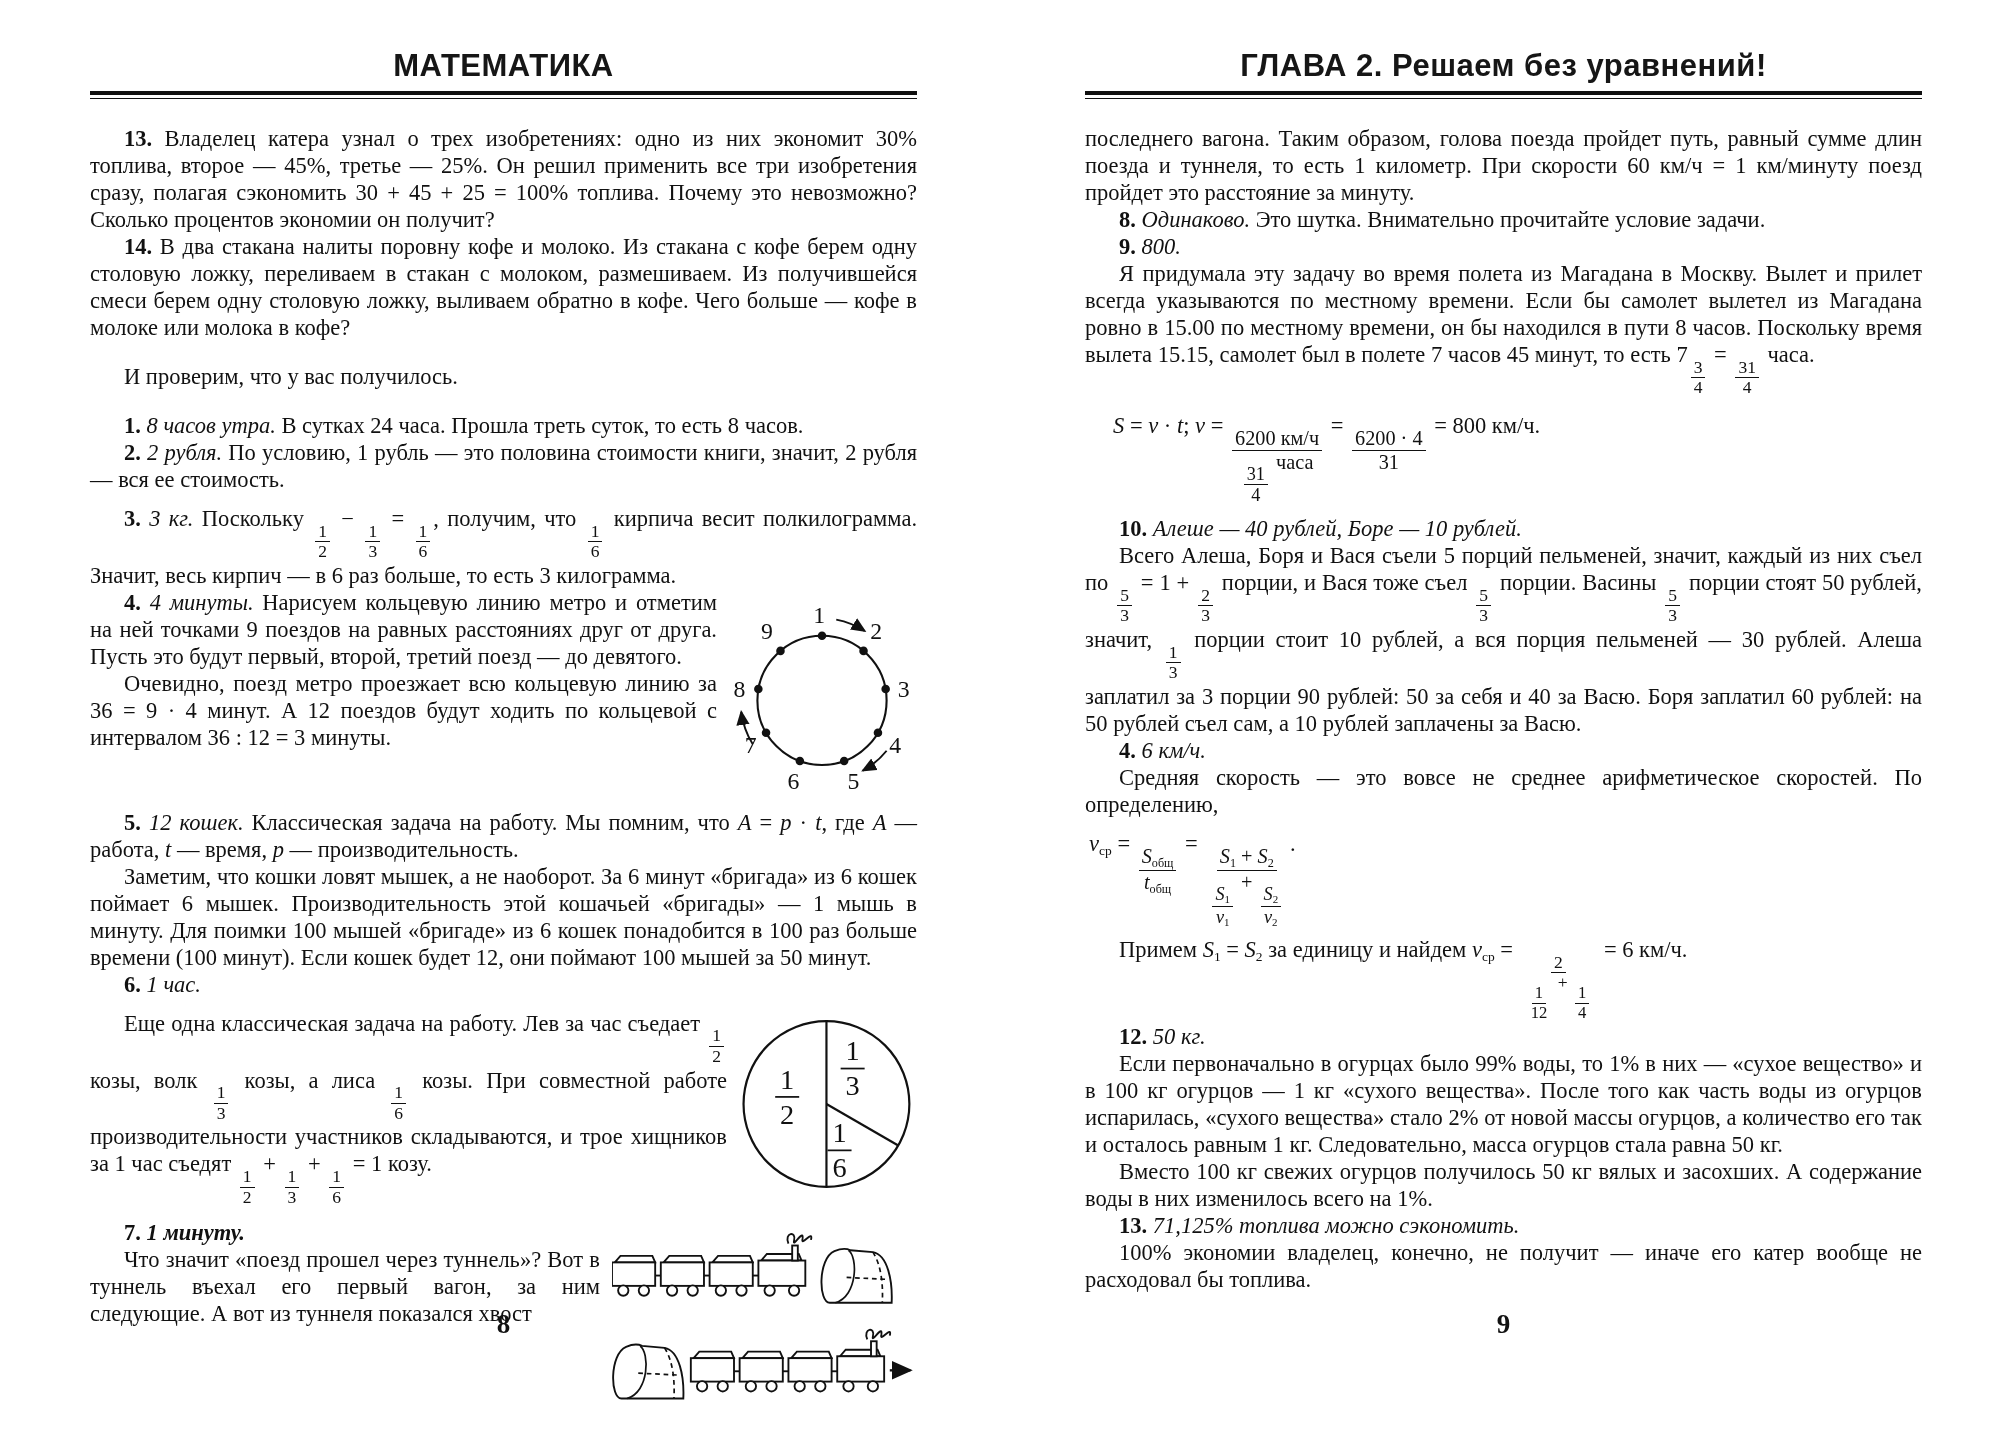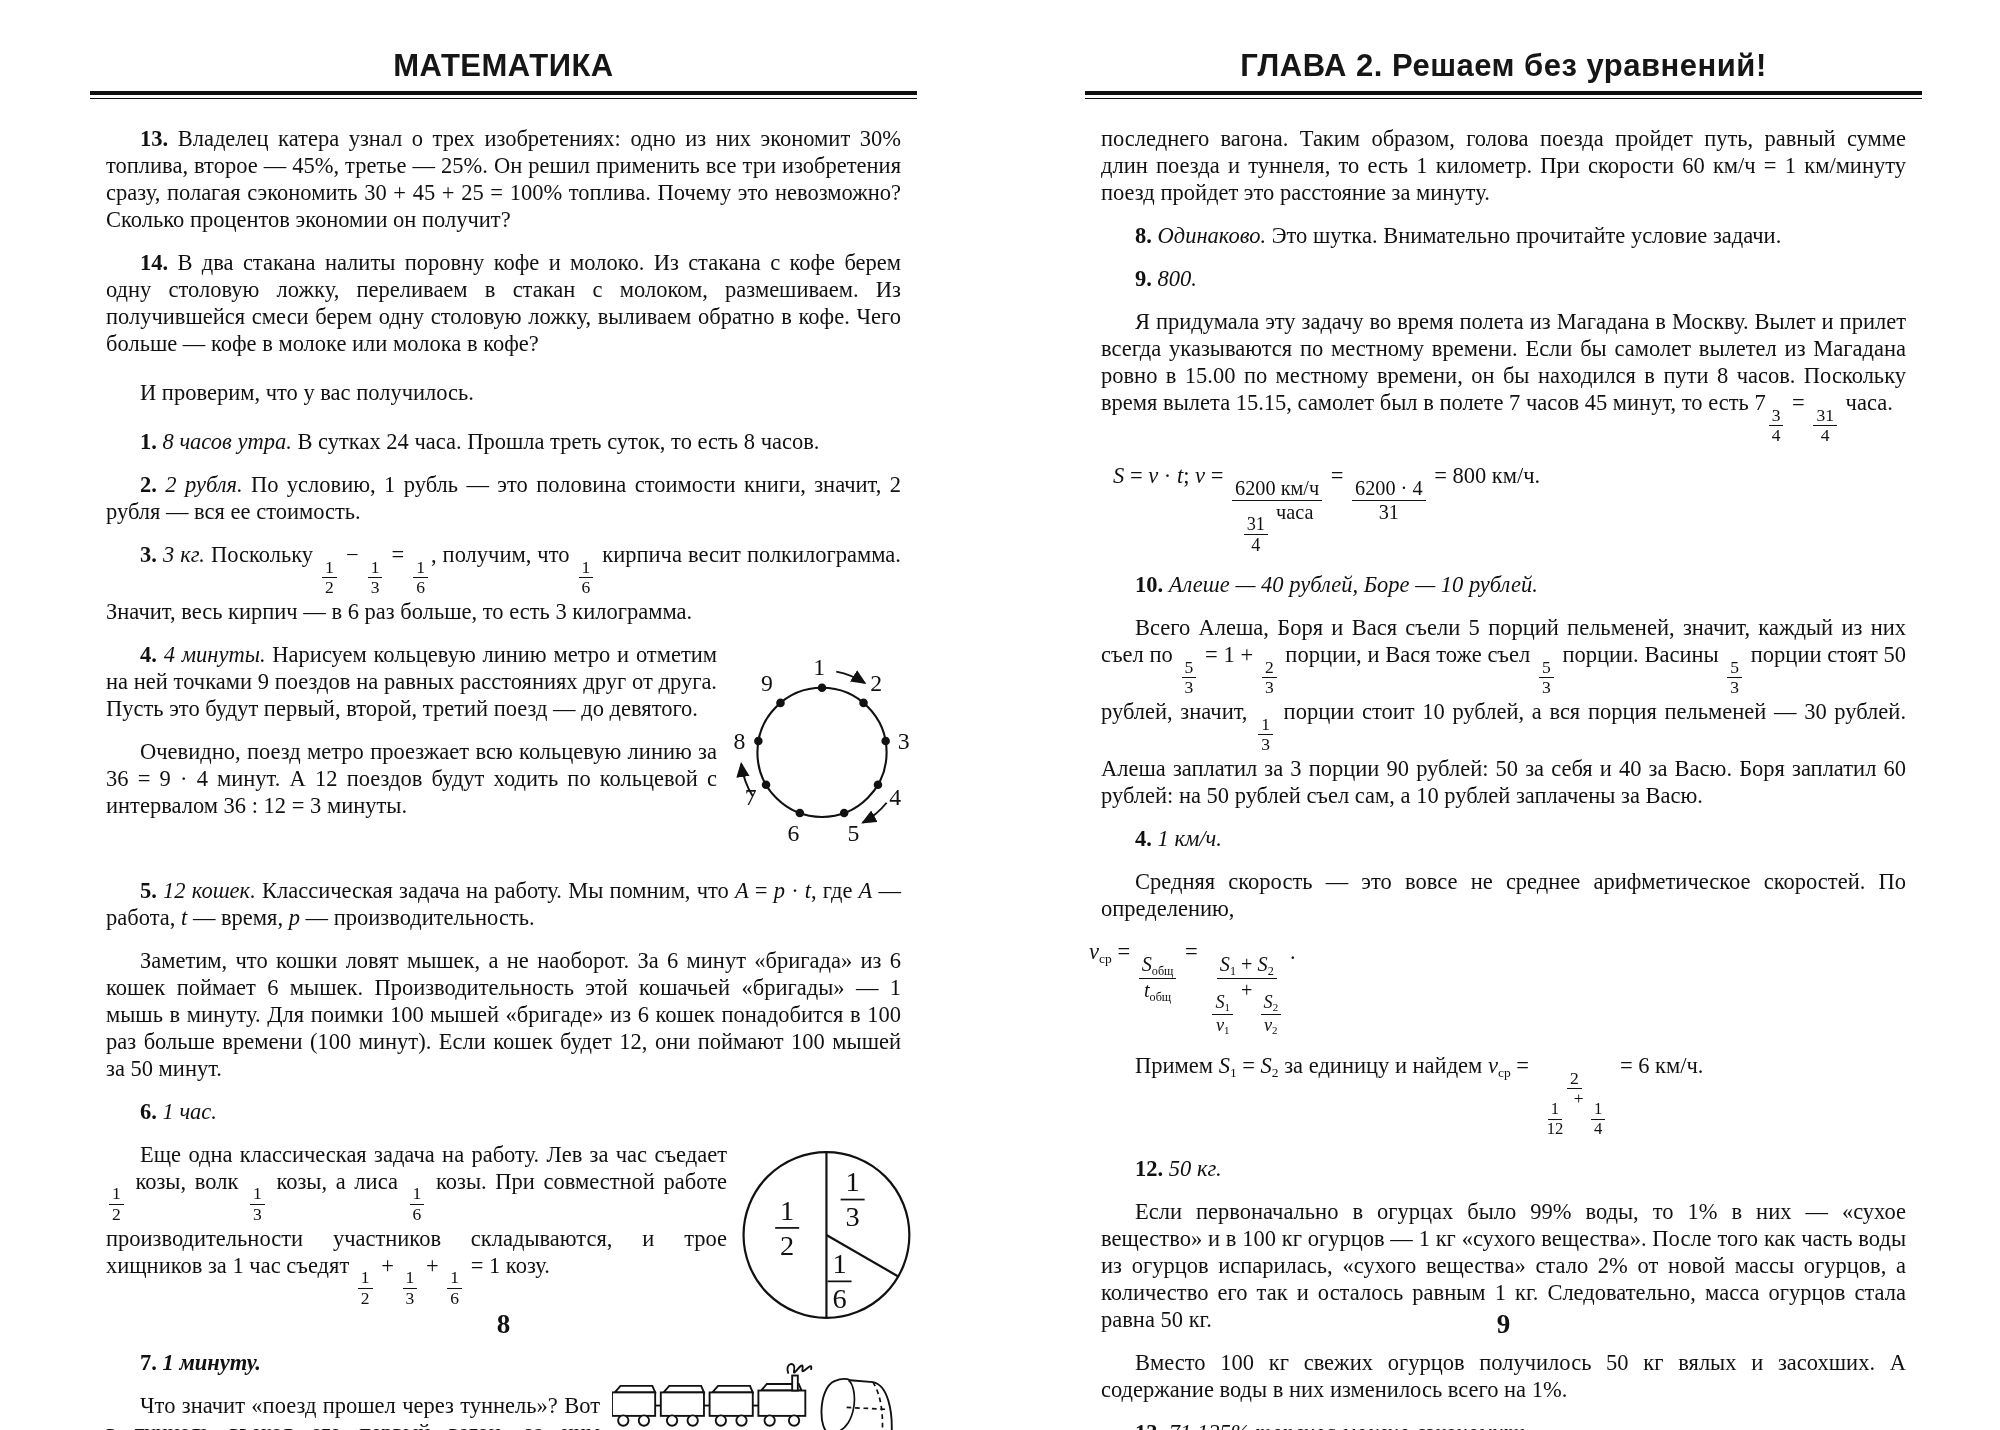--- a/index.html
+++ b/index.html
@@ -6,21 +6,21 @@
   body{width:2000px;height:1430px;position:relative;color:#111;
        font-family:"Liberation Serif","DejaVu Serif",serif;}
   .page{position:absolute;top:48px;height:1292px;}
   #page-left{left:90px;width:827px;}
   #page-right{left:1085px;width:837px;}
   .hdr{text-align:center;font-family:"Liberation Sans","DejaVu Sans",sans-serif;
        font-weight:600;font-size:31px;letter-spacing:.5px;color:#161616;}
   .rule{height:4px;background:#101010;margin-top:7px;}
   .rule-thin{height:1px;background:#101010;margin-top:3px;}
   .body{margin-top:26px;font-size:22.5px;line-height:27px;text-align:justify;}
-  p{margin:16px;}
+  p{margin:0;}
   .ind{text-indent:34px;}
   .mt1{margin-top:12px;}
   .mt2{margin-top:22px;}
   .formula{text-indent:0;margin:14px 0 10px 28px;text-align:left;}
   .formula2{text-indent:0;margin:12px 0 8px 4px;text-align:left;}
   .frac{display:inline-flex;flex-direction:column;align-items:center;
         vertical-align:-0.6em;font-size:0.78em;line-height:1.12;margin:0 3px;
         text-align:center;text-indent:0;}
   .frac .num{padding:0 3px;border-bottom:1.6px solid #111;}
   .frac .den{padding:0 3px;}
@@ -283,21 +283,21 @@
         </span> порции, и Вася тоже съел <span class="frac">
           <span class="num">5</span>
           <span class="den">3</span>
         </span> порции. Васины <span class="frac">
           <span class="num">5</span>
           <span class="den">3</span>
         </span> порции стоят 50 рублей, значит, <span class="frac">
           <span class="num">1</span>
           <span class="den">3</span>
         </span> порции стоит 10 рублей, а вся порция пельменей — 30 рублей. Алеша заплатил за 3 порции 90 рублей: 50 за себя и 40 за Васю. Боря заплатил 60 рублей: на 50 рублей съел сам, а 10 рублей заплачены за Васю.</p>
-    <p class="ind"><span style="font-weight: bold;">4. </span><span style="font-style: italic;">1 км/ч.</span></p>
+    <p class="ind"><span style="font-weight: bold;">4. </span><span style="font-style: italic;">6 км/ч.</span></p>
     <p class="ind">Средняя скорость — это вовсе не среднее арифметическое скоростей. По определению,</p>
     <p class="formula2"><span style="font-style: italic;">v</span><span class="sub">ср</span> = <span class="frac">
           <span class="num"><span style="font-style: italic;">S</span><span class="sub">общ</span></span>
           <span class="den"><span style="font-style: italic;">t</span><span class="sub">общ</span></span>
         </span> = <span class="frac">
           <span class="num"><span style="font-style: italic;">S</span><span class="sub">1</span> + <span style="font-style: italic;">S</span><span class="sub">2</span></span>
           <span class="den"><span class="frac">
               <span class="num"><span style="font-style: italic;">S</span><span class="sub">1</span></span>
               <span class="den"><span style="font-style: italic;">v</span><span class="sub">1</span></span>
             </span> + <span class="frac">

